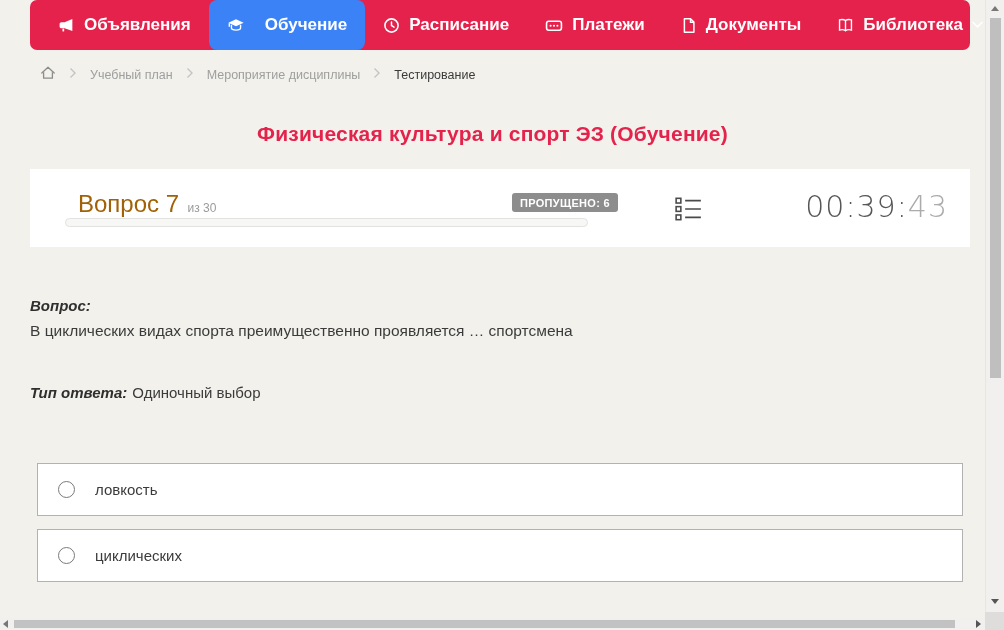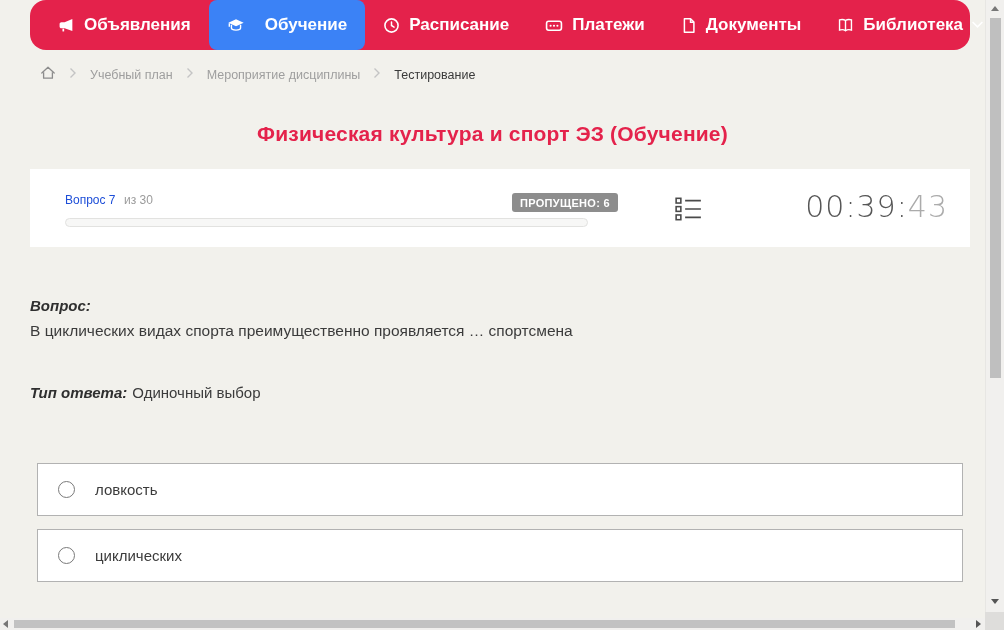--- a/index.html
+++ b/index.html
@@ -8,21 +8,21 @@
     font-family:"Liberation Sans", sans-serif;
     background:#f2f1ec;
     position:relative;
     color:#3b3b3b;
   }
   .content { position:absolute; left:0; top:0; width:985px; height:630px; }
 
   
   .navbar {
     margin-left:30px; width:940px; height:50px;
-    background:#e4224b; border-radius:16px;
+    background:#e4224b; border-radius:7px;
     display:flex; align-items:stretch; justify-content:space-between;
     padding:0 10px;
   }
   .nav-item {
     display:flex; align-items:center; gap:9px;
     padding:0 18px; color:#ffffff; font-weight:bold; font-size:17px;
     cursor:pointer; border-radius:8px; white-space:nowrap;
   }
   .nav-item.active { background:#3b82f6;gap:20px; }
   .nav-item svg { display:block; }
@@ -40,21 +40,21 @@
     margin-top:38px; text-align:center;
     color:#e4224b; font-weight:bold; font-size:21px; letter-spacing:.2px;
   }
 
   
   .quiz-panel {
     margin:23px 0 0 30px; width:940px; height:78px;
     background:#ffffff; position:relative;
   }
   .q-counter { position:absolute; left:35px; top:21px; }
-  .q-counter .big { font-size:12px; color:#1d4ed8; }
+  .q-counter .big { font-size:24px; color:#a16207;margin-left:13px; }
   .q-counter .small { font-size:12px; color:#9b9b9b; margin-left:4px; }
   .skip-badge {
     position:absolute; left:482px; top:24px;
     background:#8d8d8d; color:#ffffff; font-size:11px; font-weight:bold;
     padding:4px 8px 3px; border-radius:3px; letter-spacing:.3px;
   }
   .progress-track {
     position:absolute; left:35px; top:49px; width:523px; height:9px;
     background:#f7f7f6; border:1px solid #e2e2e0; border-radius:5px;
   }

